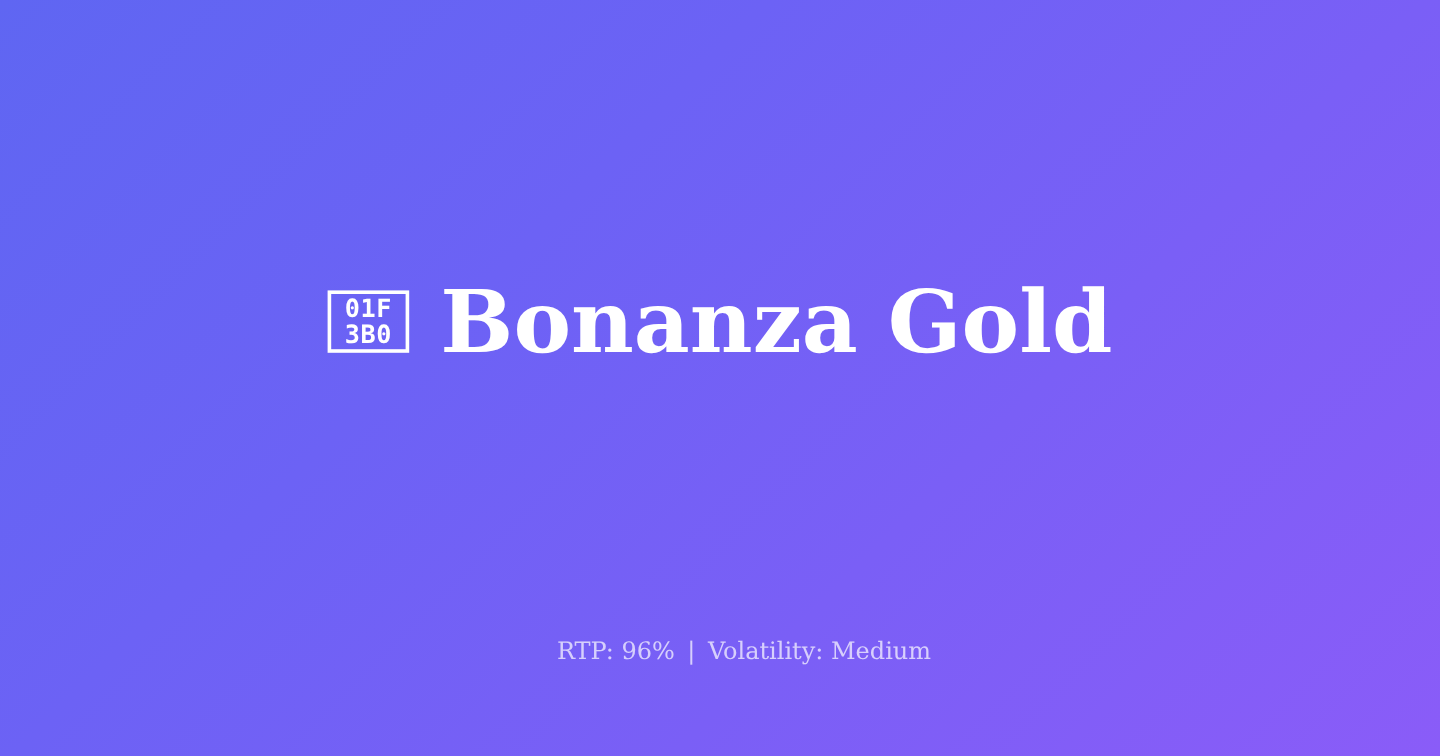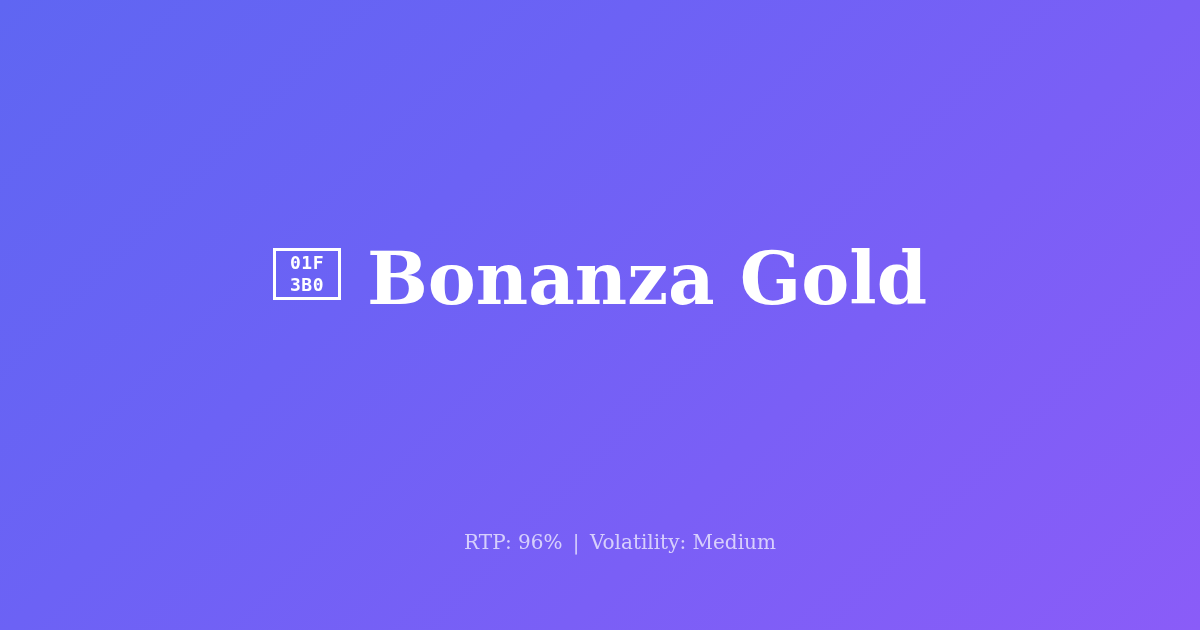--- a/index.html
+++ b/index.html
@@ -49,37 +49,36 @@
     display: flex;
     flex-direction: column;
     align-items: center;
     justify-content: center;
     flex: none;
     line-height: 1;
   }
 
   .tofu-glyph .hex {
     font-family: "DejaVu Sans Mono", "Liberation Mono", monospace;
-    font-size: 18px;
+    font-size: 21px;
     font-weight: 700;
     color: #ffffff;
     letter-spacing: 0.5px;
     line-height: 22px;
     display: block;
   }
 
   .title-text {
     font-family: "DejaVu Serif", "Liberation Serif", serif;
     font-size: 72px;
     font-weight: 700;
     color: #ffffff;
     line-height: 72px;
     white-space: nowrap;
     letter-spacing: 0px;
-    margin-top: 11px;
   }
 
   
   .subtitle {
     position: absolute;
     left: 0;
     right: 0;
     top: 368px;
     text-align: center;
     font-family: "DejaVu Serif", "Liberation Serif", serif;

